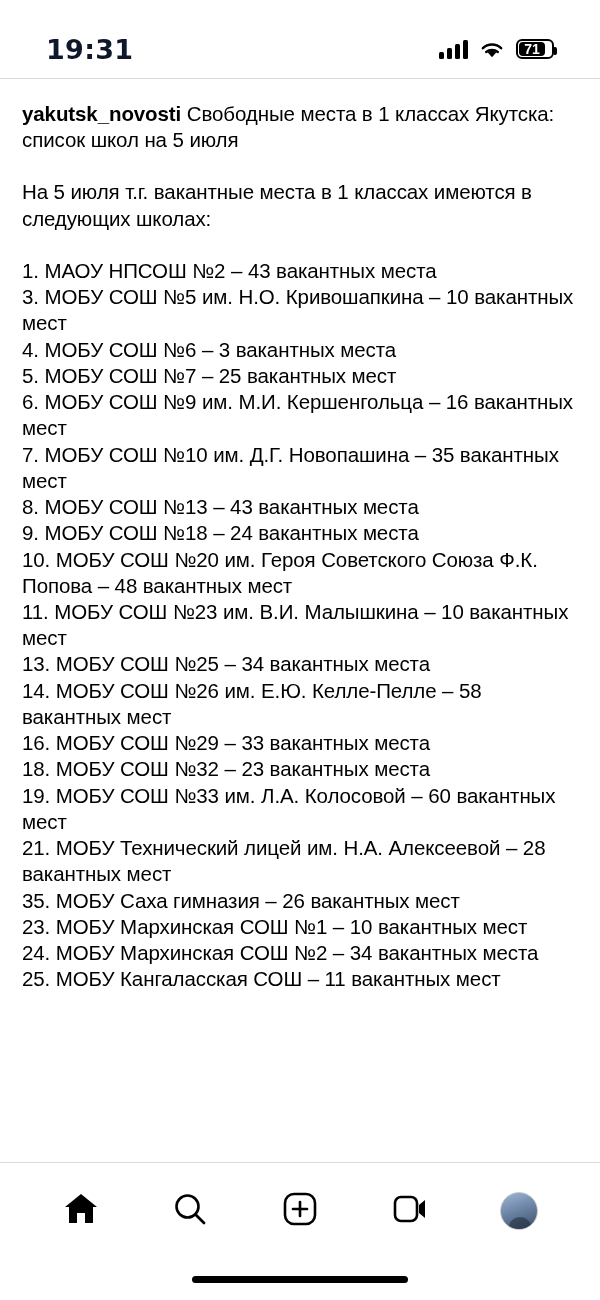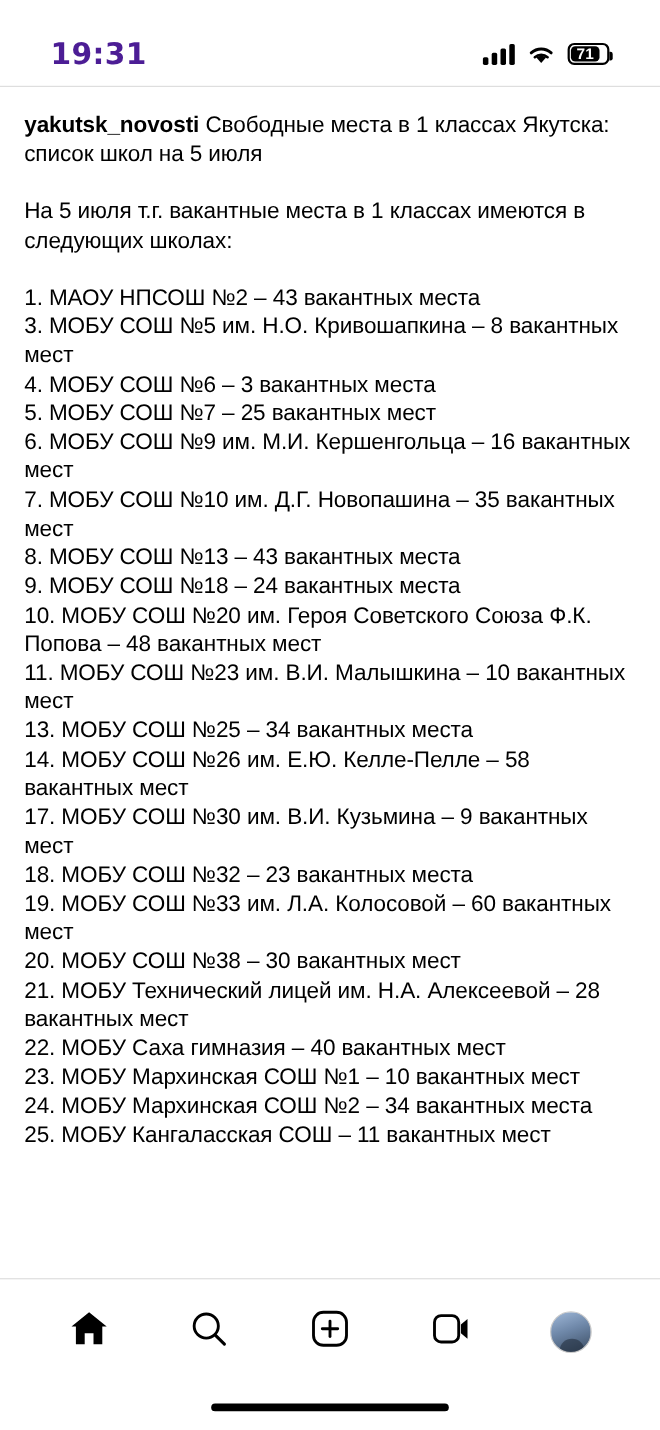--- a/index.html
+++ b/index.html
@@ -24,21 +24,21 @@
     display: flex;
     align-items: center;
     justify-content: space-between;
     padding: 20px 46px 0 46px;
     background: #ffffff;
   }
   .status-time {
     font-size: 27px;
     font-weight: bold;
     letter-spacing: 0.3px;
-    color: #4c1d95;
+    color: #0f172a;
     font-family: "DejaVu Sans", sans-serif;
   }
   .status-right {
     display: flex;
     align-items: center;
     gap: 11px;
   }
   .signal {
     display: flex;
     align-items: flex-end;
@@ -197,37 +197,36 @@
   <div class="content">
     <div class="caption">
       <div class="para">
         <span class="username">yakutsk_novosti</span><span> </span><span>Свободные места в 1 классах Якутска: список школ на 5 июля</span>
       </div>
       <div class="blank"></div>
       <div class="para">На 5 июля т.г. вакантные места в 1 классах имеются в следующих школах:</div>
       <div class="blank"></div>
       <div id="school-list">
           <div class="list-line">1. МАОУ НПСОШ №2 – 43 вакантных места</div>
-          <div class="list-line">3. МОБУ СОШ №5 им. Н.О. Кривошапкина – 8 вакантных мест</div>
+          <div class="list-line">3. МОБУ СОШ №5 им. Н.О. Кривошапкина – 10 вакантных мест</div>
           <div class="list-line">4. МОБУ СОШ №6 – 3 вакантных места</div>
           <div class="list-line">5. МОБУ СОШ №7 – 25 вакантных мест</div>
           <div class="list-line">6. МОБУ СОШ №9 им. М.И. Кершенгольца – 16 вакантных мест</div>
           <div class="list-line">7. МОБУ СОШ №10 им. Д.Г. Новопашина – 35 вакантных мест</div>
           <div class="list-line">8. МОБУ СОШ №13 – 43 вакантных места</div>
           <div class="list-line">9. МОБУ СОШ №18 – 24 вакантных места</div>
           <div class="list-line">10. МОБУ СОШ №20 им. Героя Советского Союза Ф.К. Попова – 48 вакантных мест</div>
           <div class="list-line">11. МОБУ СОШ №23 им. В.И. Малышкина – 10 вакантных мест</div>
           <div class="list-line">13. МОБУ СОШ №25 – 34 вакантных места</div>
           <div class="list-line">14. МОБУ СОШ №26 им. Е.Ю. Келле-Пелле – 58 вакантных мест</div>
-          <div class="list-line">17. МОБУ СОШ №30 им. В.И. Кузьмина – 9 вакантных мест</div>
+          <div class="list-line">16. МОБУ СОШ №29 – 33 вакантных места</div>
           <div class="list-line">18. МОБУ СОШ №32 – 23 вакантных места</div>
           <div class="list-line">19. МОБУ СОШ №33 им. Л.А. Колосовой – 60 вакантных мест</div>
-          <div class="list-line">20. МОБУ СОШ №38 – 30 вакантных мест</div>
           <div class="list-line">21. МОБУ Технический лицей им. Н.А. Алексеевой – 28 вакантных мест</div>
-          <div class="list-line">22. МОБУ Саха гимназия – 40 вакантных мест</div>
+          <div class="list-line">35. МОБУ Саха гимназия – 26 вакантных мест</div>
           <div class="list-line">23. МОБУ Мархинская СОШ №1 – 10 вакантных мест</div>
           <div class="list-line">24. МОБУ Мархинская СОШ №2 – 34 вакантных места</div>
           <div class="list-line">25. МОБУ Кангаласская СОШ – 11 вакантных мест</div>
         </div>
     </div>
   </div>
 
   <div class="bottom-bar">
     <div class="nav-item">
       <span>

